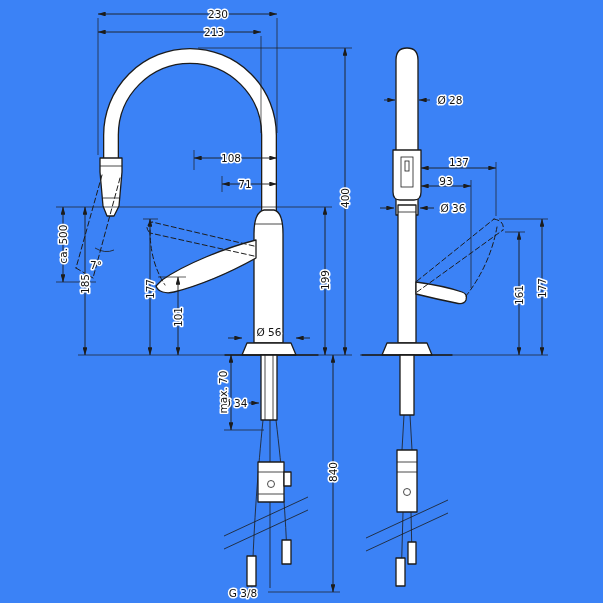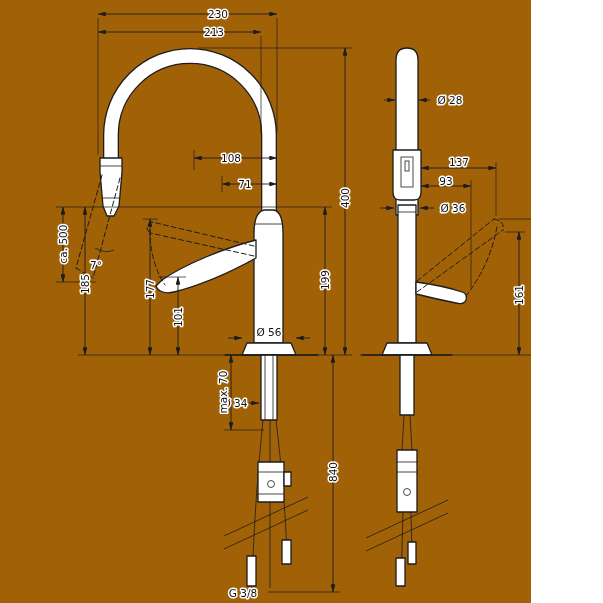--- a/index.html
+++ b/index.html
@@ -1,16 +1,16 @@
 <!DOCTYPE html>
 <html><head>
 <meta charset="utf-8">
 <style>
   html,body{margin:0;padding:0;background:#fff;}
-  .canvas{position:relative;width:531px;height:603px;background:#a16207;overflow:hidden;}
+  .canvas{position:relative;width:603px;height:603px;background:#3b82f6;overflow:hidden;}
   svg{display:block;}
   .outline{fill:none;stroke:#1c1c1c;stroke-width:1.3;stroke-linejoin:round;stroke-linecap:round;}
   .fillw{fill:#ffffff;stroke:#1c1c1c;stroke-width:1.3;stroke-linejoin:round;}
   .thin{fill:none;stroke:#1c1c1c;stroke-width:0.8;}
   .dash{fill:none;stroke:#1c1c1c;stroke-width:1;stroke-dasharray:5 3;stroke-linecap:round;}
   .dim{fill:none;stroke:#1c1c1c;stroke-width:0.9;}
   .ext{fill:none;stroke:#1c1c1c;stroke-width:0.7;}
   .lbl{font-family:"DejaVu Sans",sans-serif;font-size:10.5px;fill:#111;text-anchor:middle;dominant-baseline:central;paint-order:stroke;stroke:#ffffff;stroke-width:3px;stroke-linejoin:round;}
 </style>
 </head>

